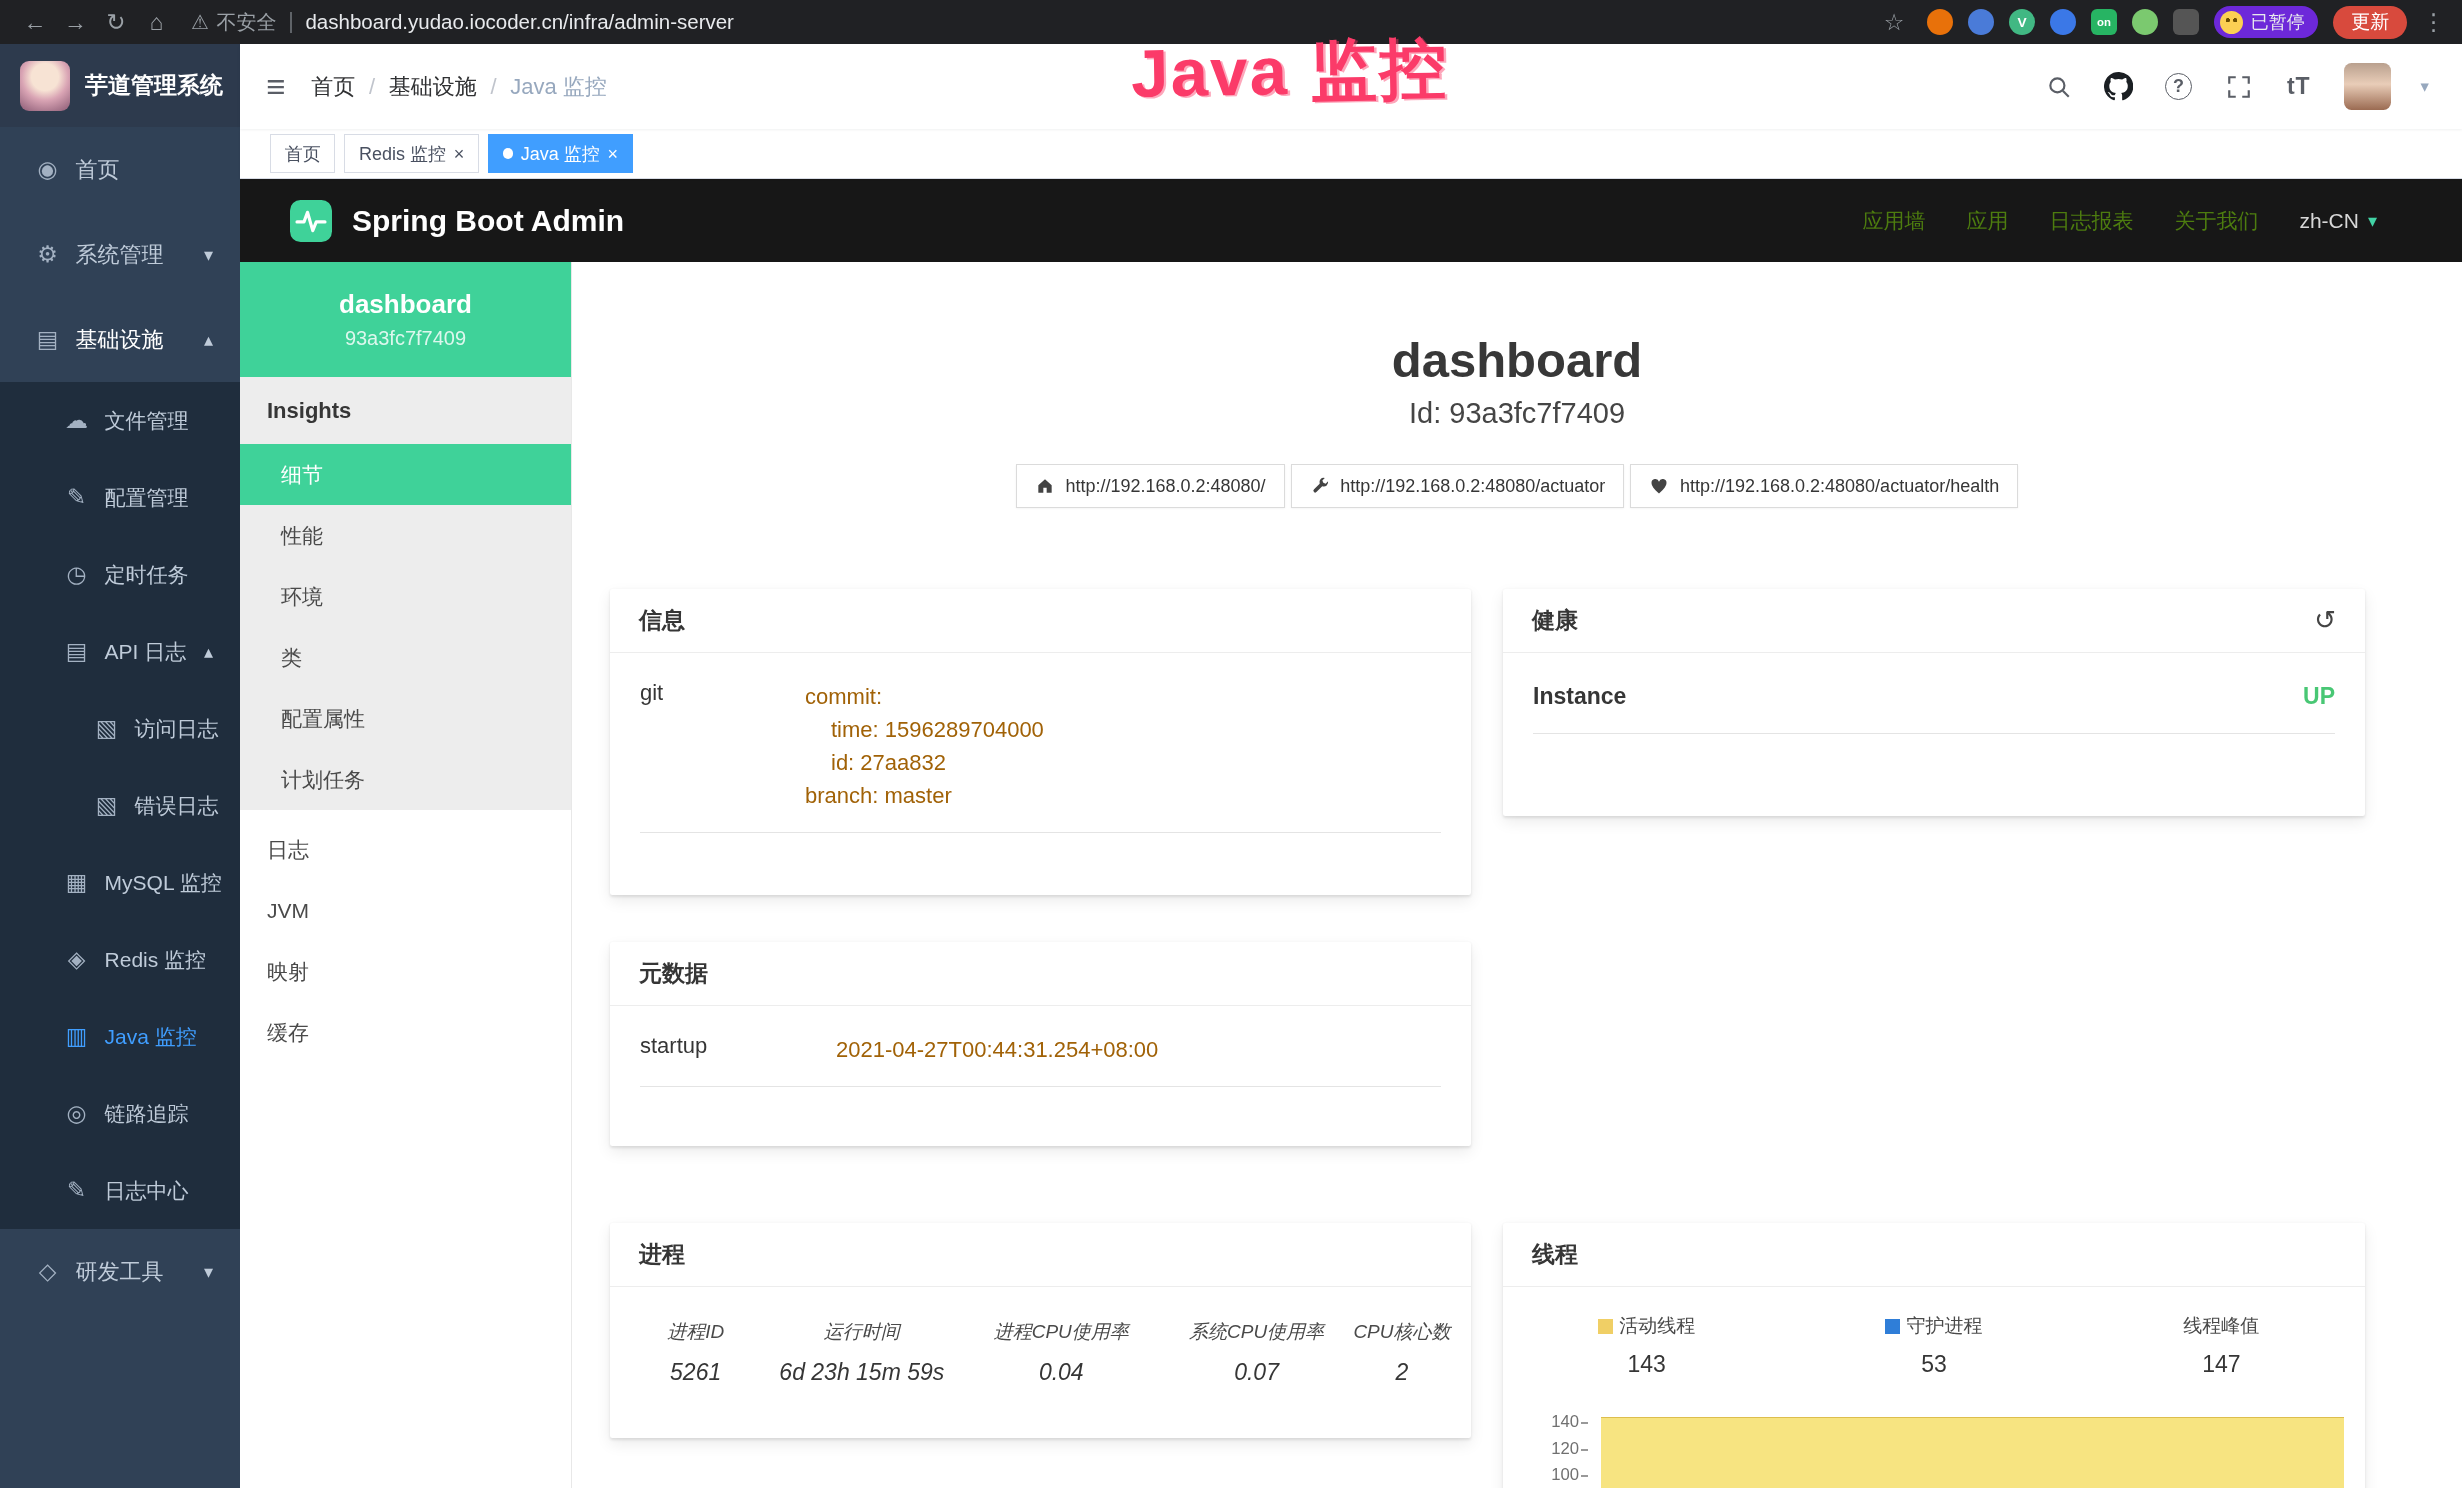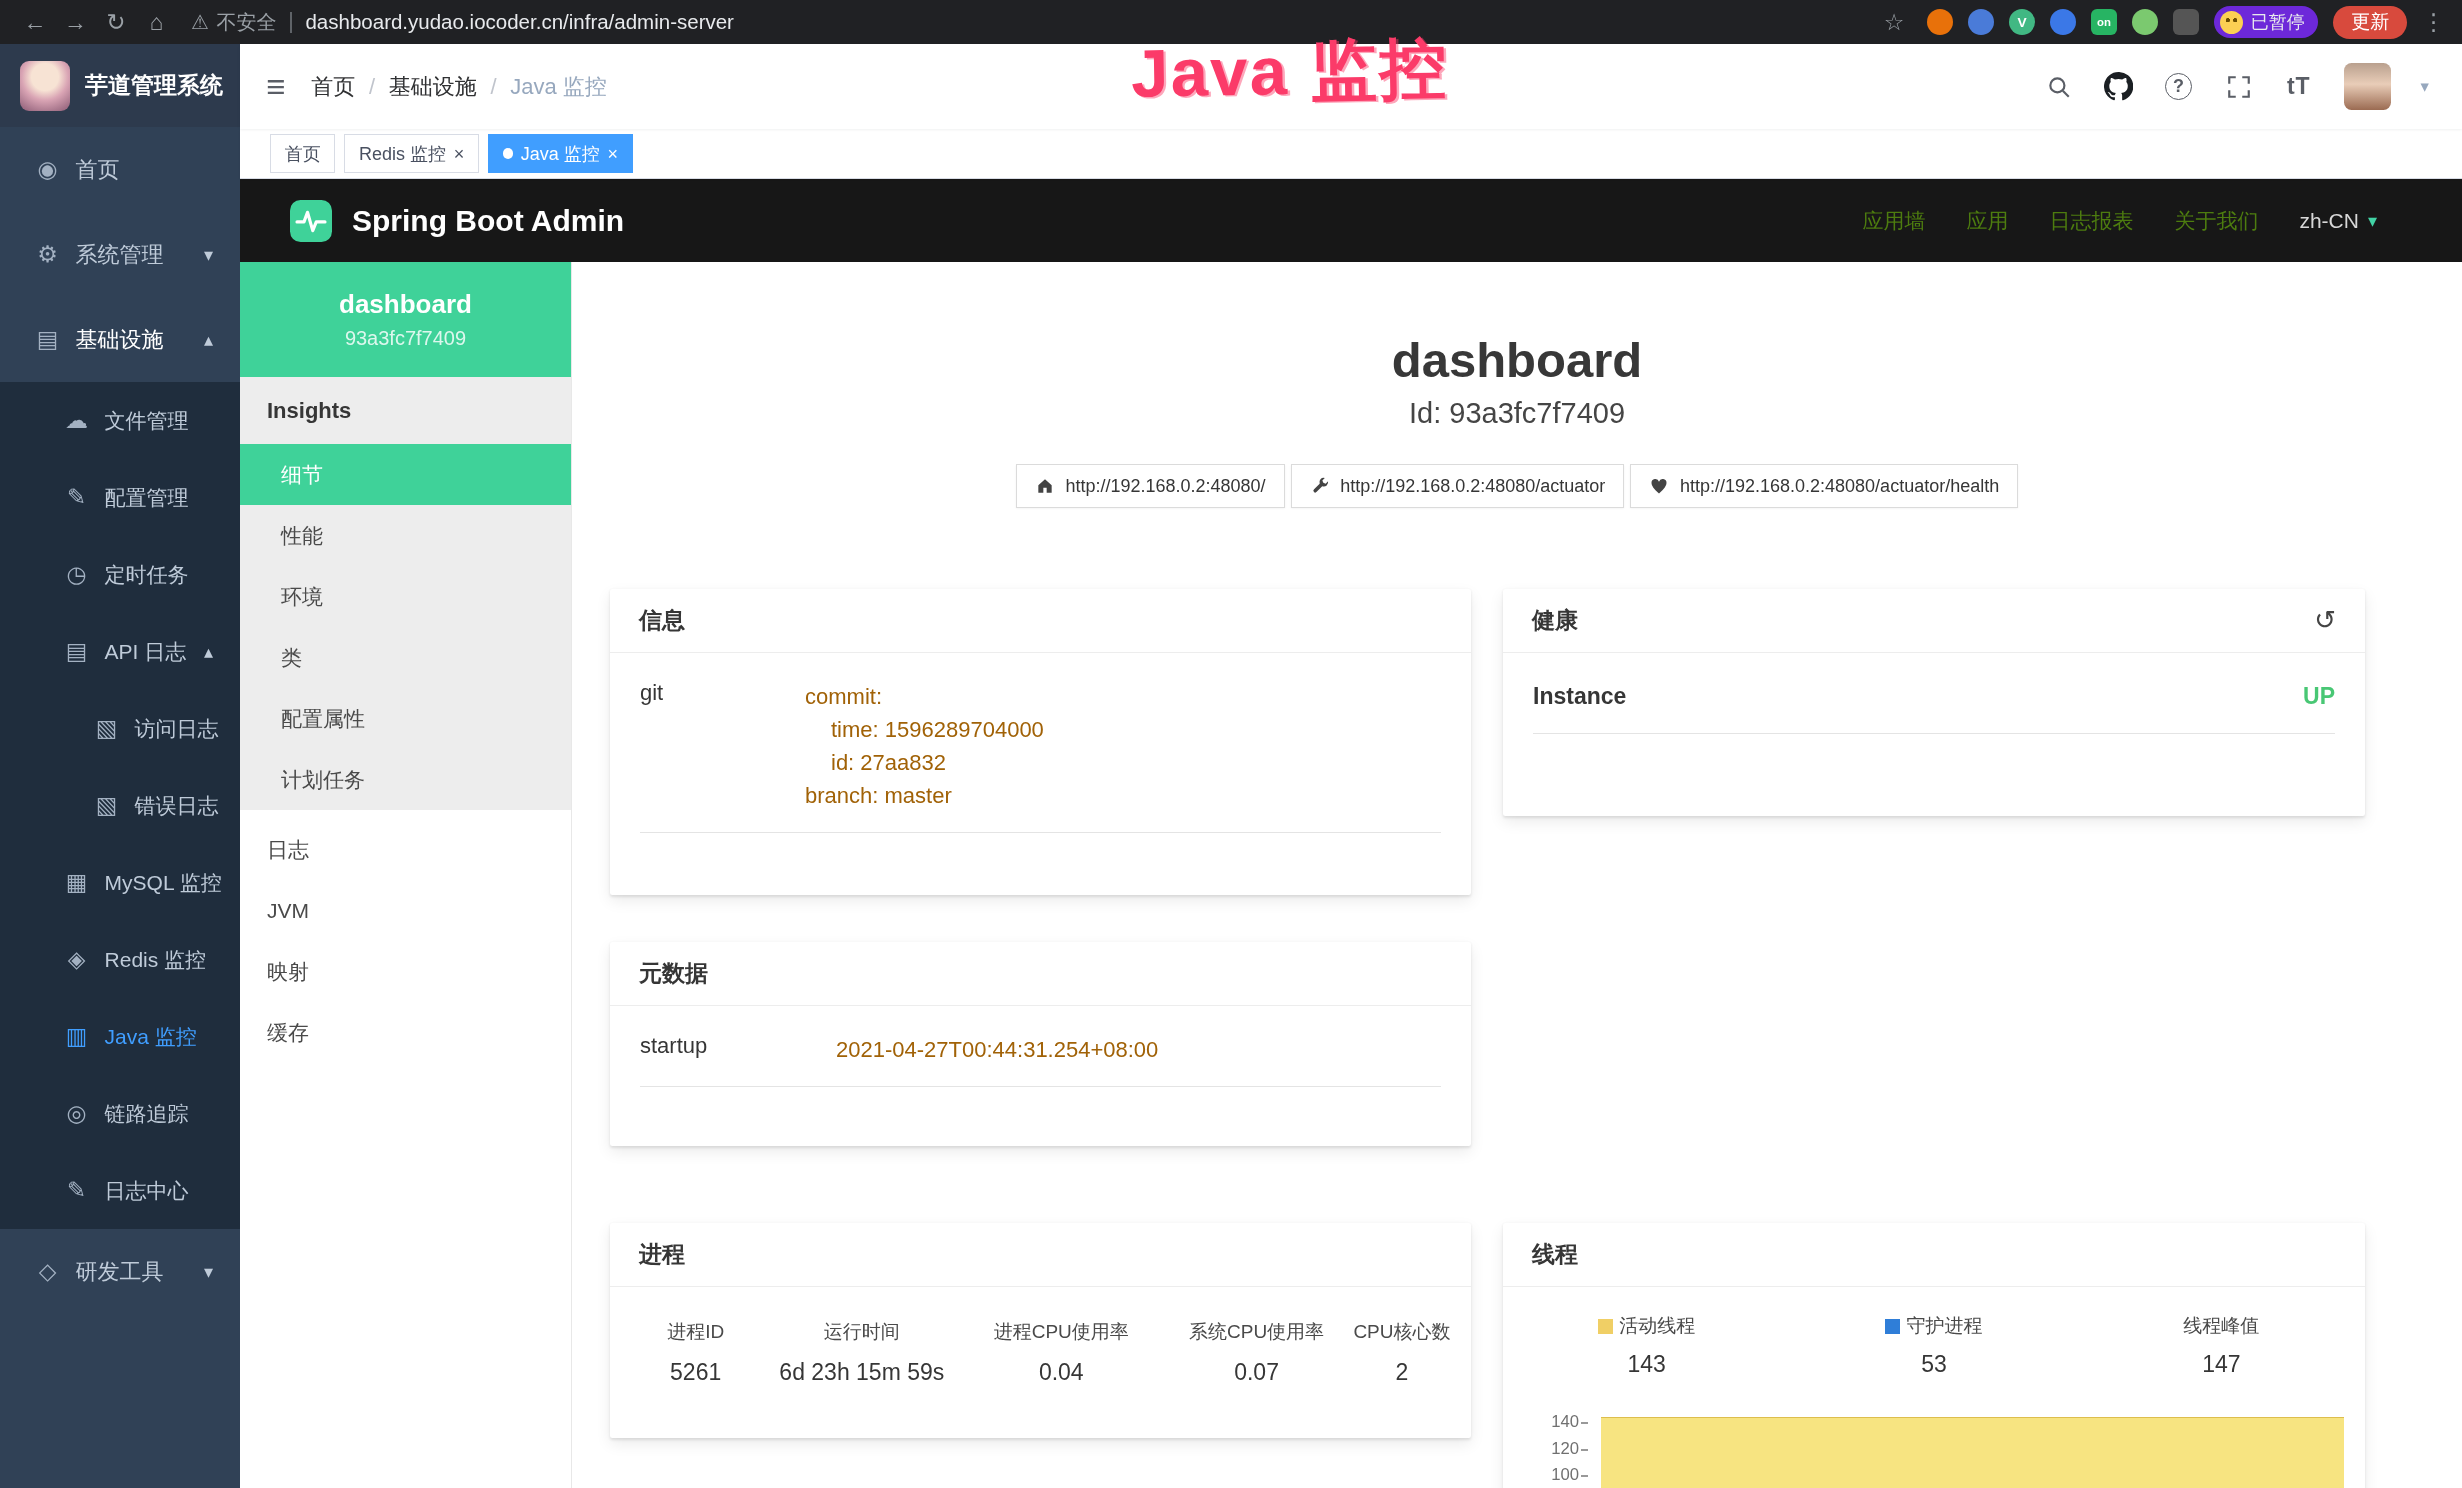--- a/index.html
+++ b/index.html
@@ -108,21 +108,21 @@
   .kv-key { flex:0 0 165px; font-size:22px; color:#363636; }
   .kv-key.wide { flex-basis:196px; }
   .kv-val { flex:1; font-size:22px; color:#a16207; line-height:1.5; }
   .indent { padding-left:26px; }
 
   .health-row { display:flex; justify-content:space-between; align-items:center; margin:30px 30px 0; border-bottom:0.8px solid #e4e4e4; padding-bottom:23px; }
   .health-label { font-size:23px; font-weight:bold; color:#363636; }
   .health-status { font-size:23px; font-weight:bold; }
 
   .proc-cols { display:flex; padding:32px 15px 0; }
-  .proc-col { display:flex; flex-direction:column; align-items:center; gap:13.7px; }
+  .proc-col { display:flex; flex-direction:column; align-items:center; gap:13.7px;font-style:italic; }
   .proc-col .pl { font-size:19px; color:#4a4a4a; }
   .proc-col .pv { font-size:23px; color:#363636; }
   .w1{flex:0 0 17%;} .w2{flex:0 0 23%;} .w3{flex:0 0 25%;} .w4{flex:0 0 22%;} .w5{flex:0 0 13%;}
 
   .legend { display:flex; padding-top:26px; }
   .leg-col { flex:1; display:flex; flex-direction:column; align-items:center; gap:12px; }
   .leg-label { display:flex; align-items:center; gap:6px; font-size:19px; color:#4a4a4a; }
   .swatch { width:15px; height:15px; flex:0 0 auto; }
   .leg-val { font-size:23px; color:#363636; }
 

